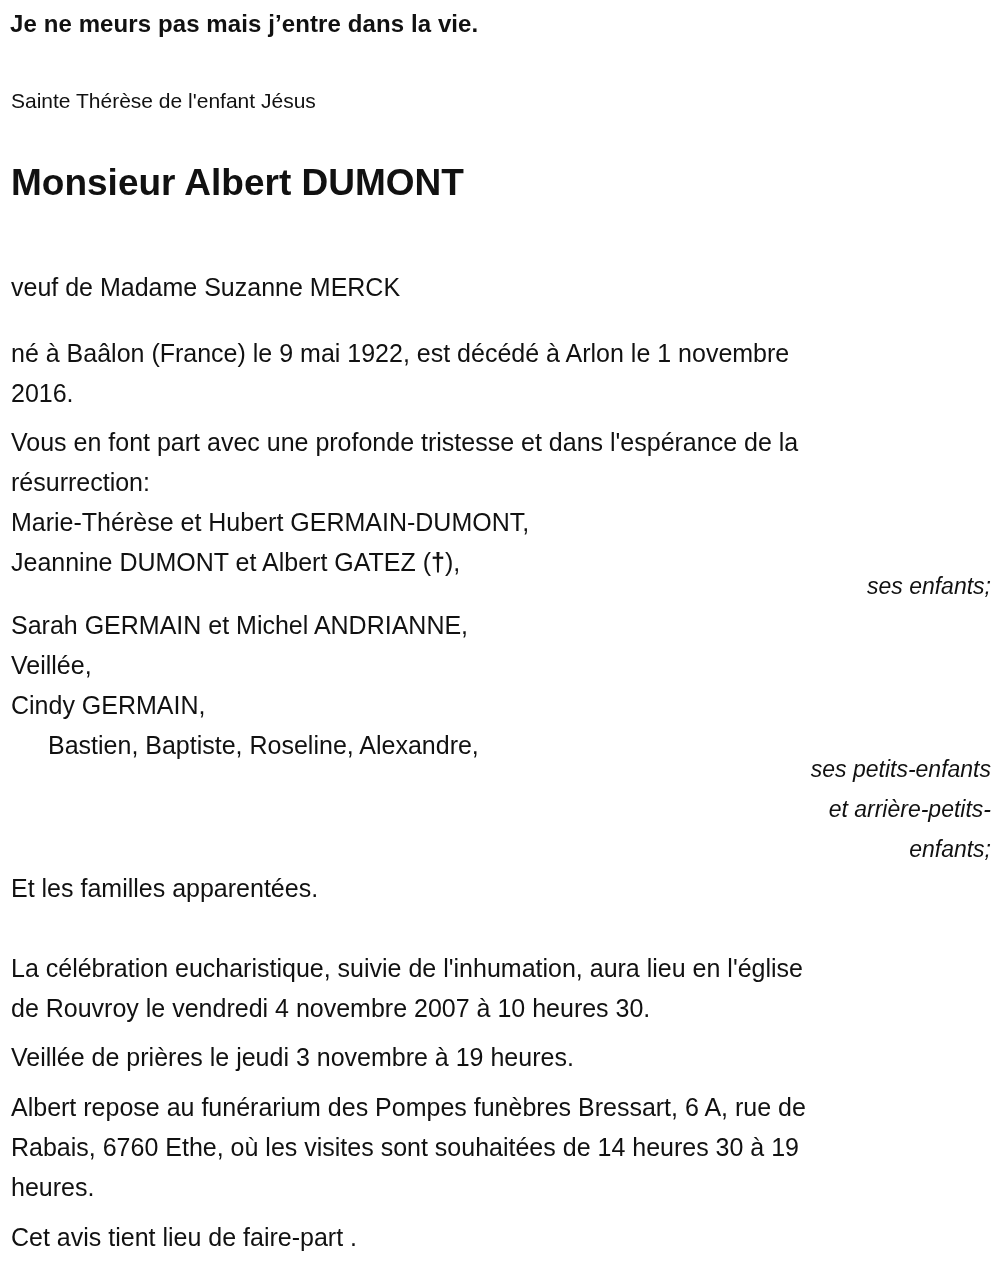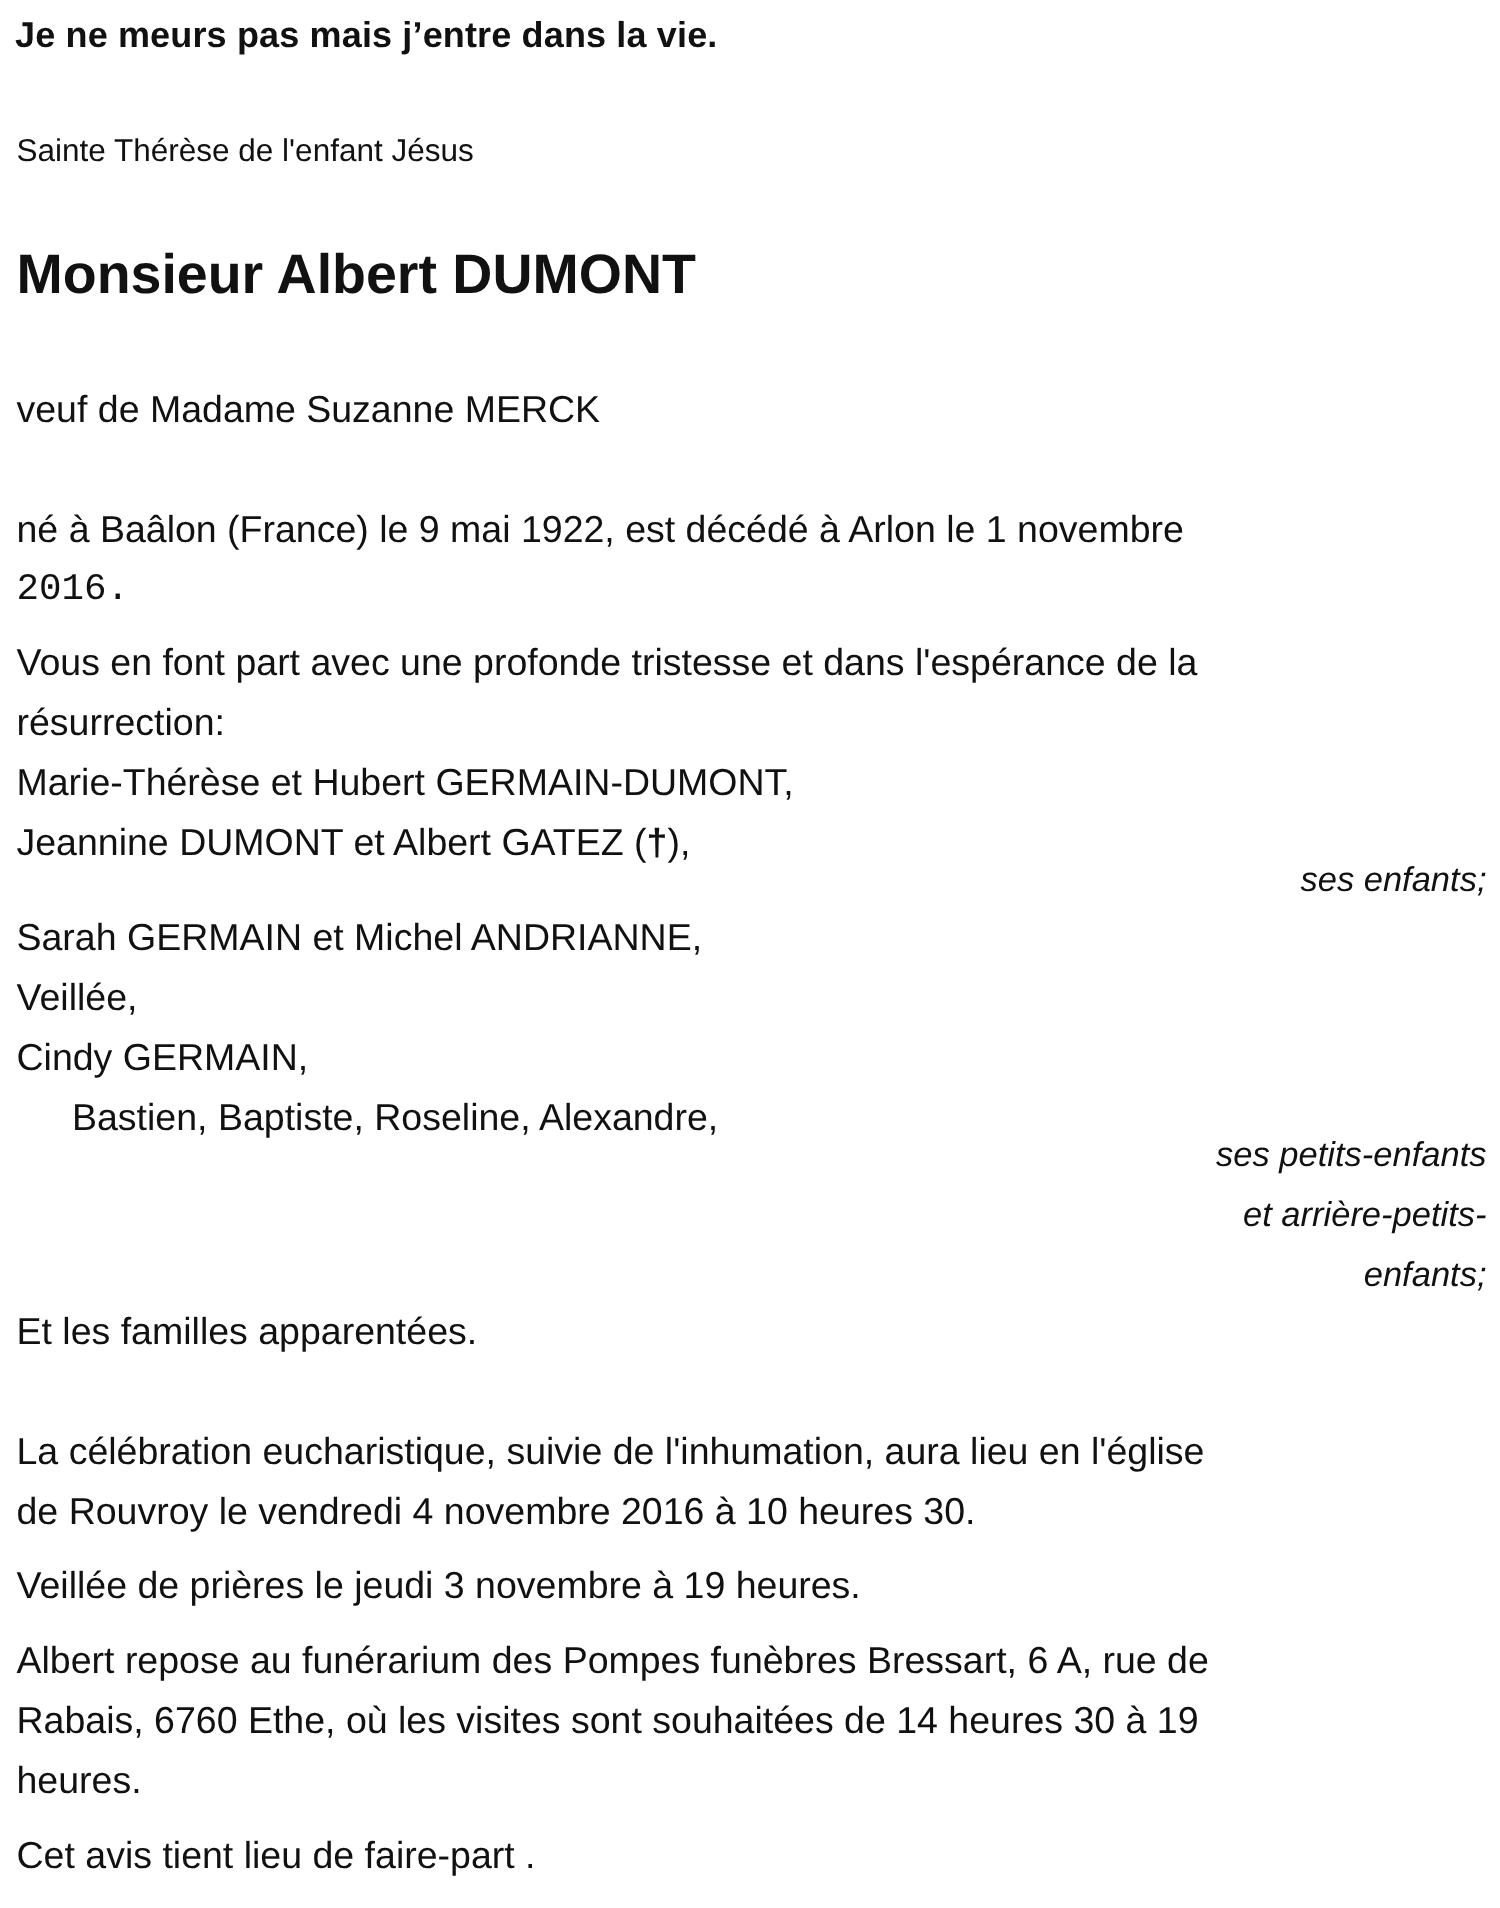--- a/index.html
+++ b/index.html
@@ -70,24 +70,24 @@
 </head>
 <body>
 
 <div class="page">
 
   <p class="quote">Je ne meurs pas mais j’entre dans la vie.</p>
   <p class="source">Sainte Thérèse de l'enfant Jésus</p>
 
   <h1 class="title">Monsieur Albert DUMONT</h1>
 
-  <p class="line" style="top:257px;">veuf de Madame Suzanne MERCK</p>
+  <p class="line" style="top:271px;">veuf de Madame Suzanne MERCK</p>
 
   <p class="line" style="top:337px;">né à Baâlon (France) le 9 mai 1922, est décédé à Arlon le 1 novembre</p>
-  <p class="line" style="top:377px;font-family:Liberation Mono, monospace;">2016.</p>
+  <p class="line" style="top:377px;">2016.</p>
 
   <p class="line" style="top:426px;">Vous en font part avec une profonde tristesse et dans l'espérance de la</p>
   <p class="line" style="top:466px;">résurrection:</p>
 
   <div>
     <p class="line" style="top:506px;">Marie-Thérèse et Hubert GERMAIN-DUMONT,</p>
     <p class="line" style="top:546px;"><span>Jeannine DUMONT et Albert GATEZ (</span><span class="cross">†</span><span>),</span></p>
     <div class="right" style="top:571px;">ses enfants;</div>
   </div>
 
@@ -97,21 +97,21 @@
     <p class="line" style="top:689px;">Cindy GERMAIN,</p>
     <p class="line" style="top:729px;margin-left:37px;">Bastien, Baptiste, Roseline, Alexandre,</p>
     <div class="right" style="top:754px;">ses petits-enfants</div>
     <div class="right" style="top:794px;">et arrière-petits-</div>
     <div class="right" style="top:834px;">enfants;</div>
   </div>
 
   <p class="line" style="top:872px;">Et les familles apparentées.</p>
 
   <p class="line" style="top:952px;">La célébration eucharistique, suivie de l'inhumation, aura lieu en l'église</p>
-  <p class="line" style="top:992px;">de Rouvroy le vendredi 4 novembre 2016 à 10 heures 30.</p>
+  <p class="line" style="top:992px;">de Rouvroy le vendredi 4 novembre 2007 à 10 heures 30.</p>
 
   <p class="line" style="top:1041px;">Veillée de prières le jeudi 3 novembre à 19 heures.</p>
 
   <p class="line" style="top:1091px;">Albert repose au funérarium des Pompes funèbres Bressart, 6 A, rue de</p>
   <p class="line" style="top:1131px;">Rabais, 6760 Ethe, où les visites sont souhaitées de 14 heures 30 à 19</p>
   <p class="line" style="top:1171px;">heures.</p>
 
   <p class="line" style="top:1221px;">Cet avis tient lieu de faire-part .</p>
 
 </div>

